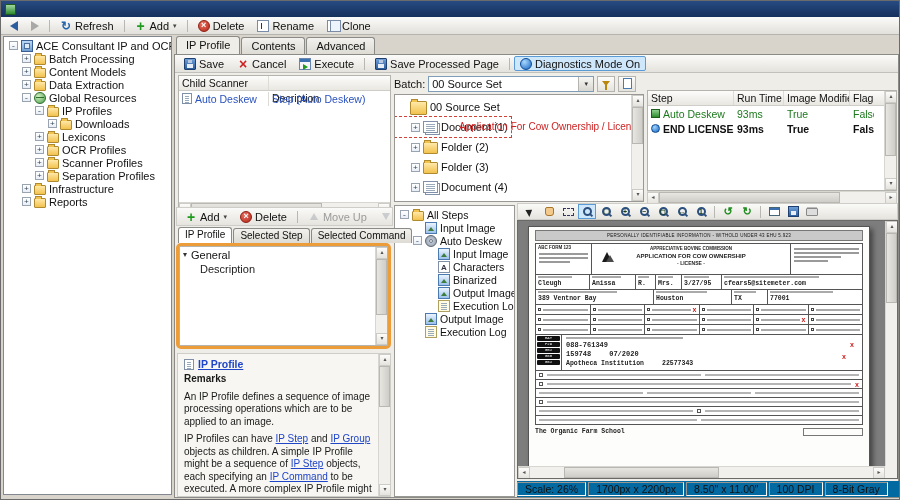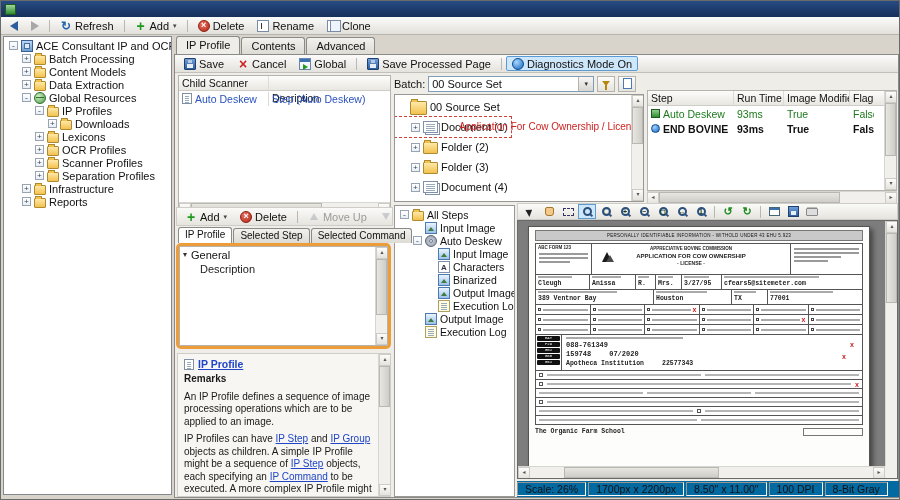--- a/index.html
+++ b/index.html
@@ -332,21 +332,21 @@
         <div class="tbtn">
           <span class="ti ti-save"></span>
           <span class="blab">Save</span>
         </div>
         <div class="tbtn">
           <span class="ti ti-cancel"></span>
           <span class="blab">Cancel</span>
         </div>
         <div class="tbtn">
           <span class="ti ti-execute"></span>
-          <span class="blab">Global</span>
+          <span class="blab">Execute</span>
         </div>
         <span class="tb-sep"></span>
         <div class="tbtn">
           <span class="ti ti-save-page"></span>
           <span class="blab">Save Processed Page</span>
         </div>
         <span class="tb-sep"></span>
         <div class="tbtn toggled">
           <span class="ti ti-diagnostics"></span>
           <span class="blab">Diagnostics Mode On</span>
@@ -441,21 +441,21 @@
                 <span class="ri-step"></span>
                 <span>Auto Deskew</span>
               </div>
               <div class="rc rc2">93ms</div>
               <div class="rc rc3">True</div>
               <div class="rc rc4">False</div>
             </div>
             <div class="res-row end">
               <div class="rc rc1">
                 <span class="ri-end"></span>
-                <span>END BOVINE</span>
+                <span>END LICENSE</span>
               </div>
               <div class="rc rc2">93ms</div>
               <div class="rc rc3">True</div>
               <div class="rc rc4">False</div>
             </div>
           </div>
       <div class="sbv">
             <div class="sba">▴</div>
             <div class="sbtr">
               <div class="sbt" style="height: 70%; margin-top: 0px;"></div>

